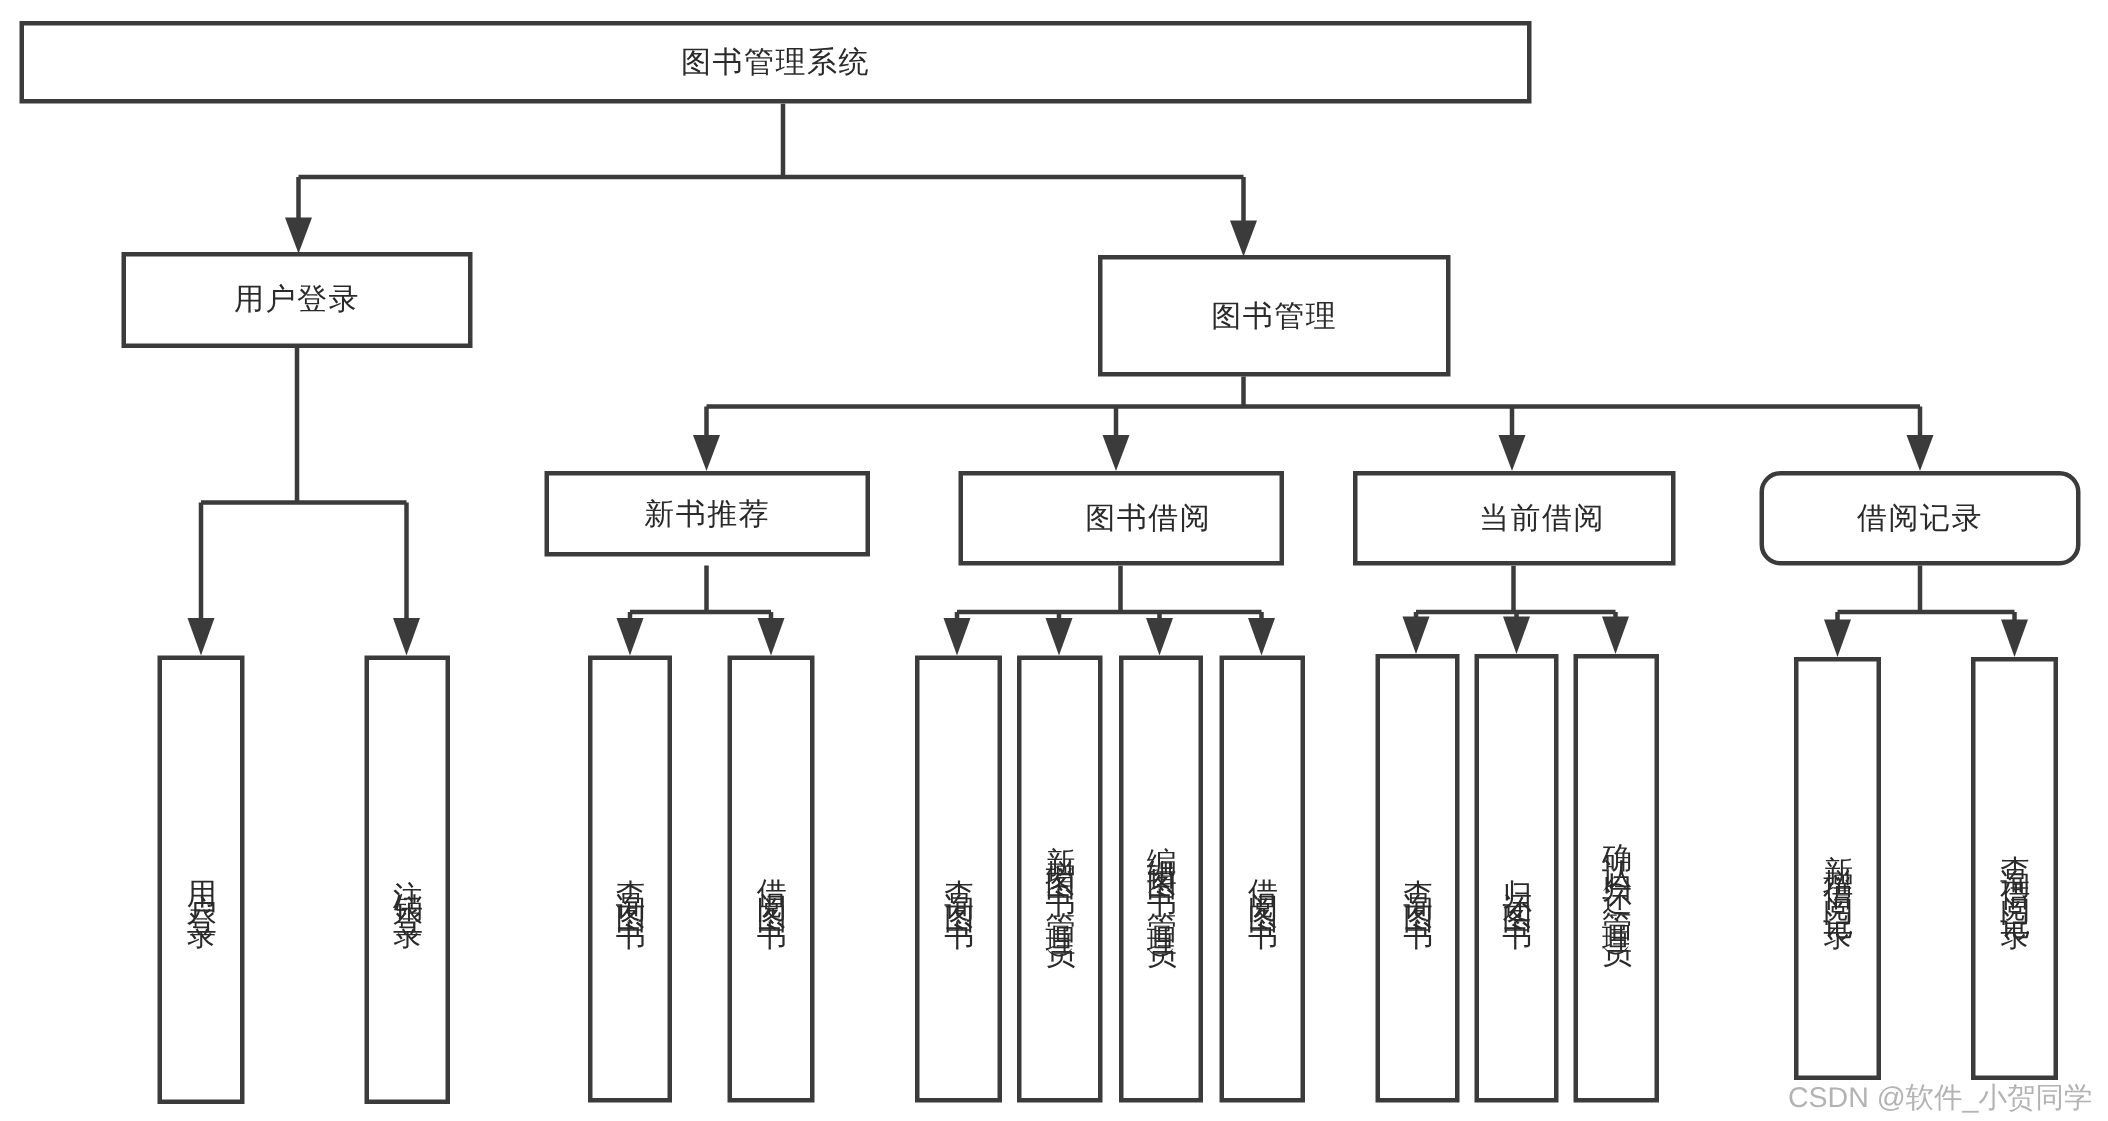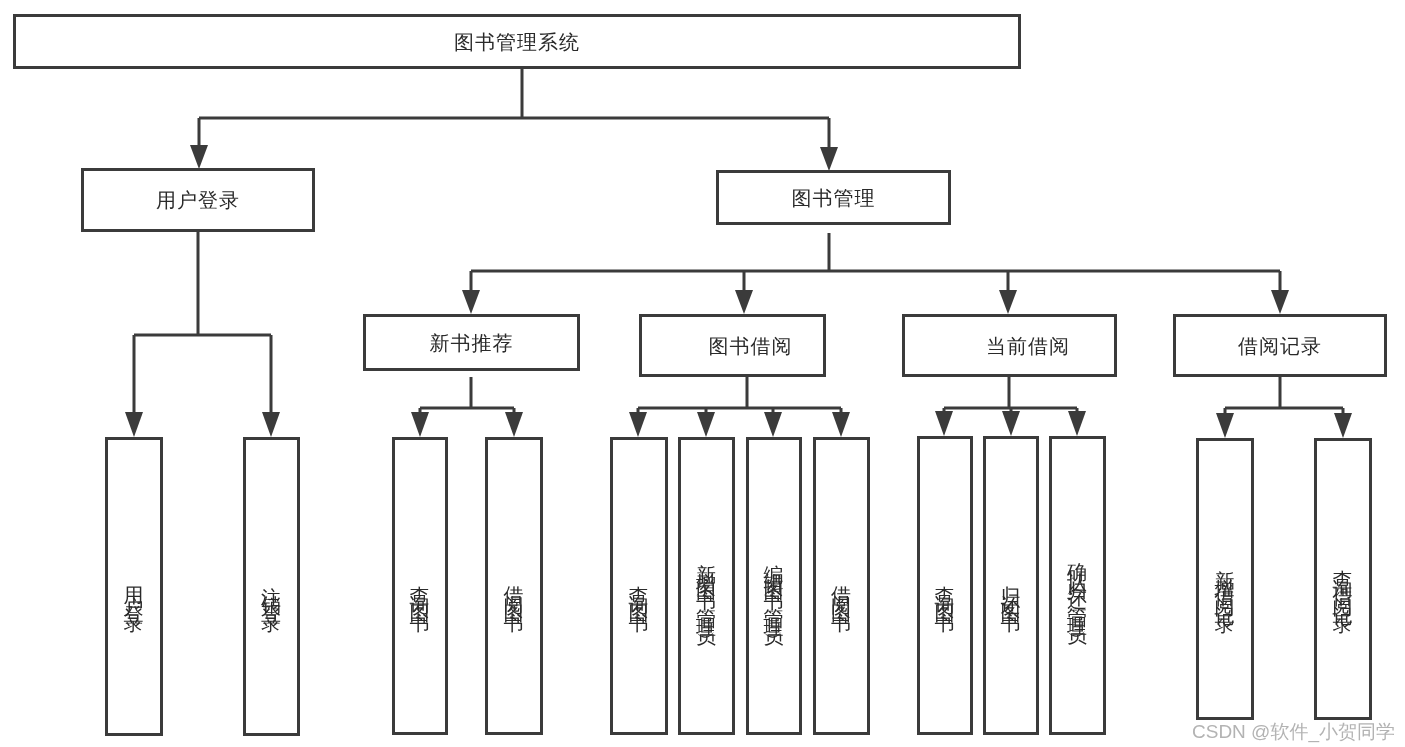--- a/index.html
+++ b/index.html
@@ -80,26 +80,26 @@
       <polygon points="1002,411 1020,411 1011,436"></polygon>
       <polygon points="1068,411 1086,411 1077,436"></polygon>
       <polygon points="1216,413 1234,413 1225,438"></polygon>
       <polygon points="1334,413 1352,413 1343,438"></polygon>
     </g>
   </svg>
 
   <div class="node" style="left:13px; top:14px; width:1008px; height:55px;">图书管理系统</div>
 
   <div class="node" style="left:81px; top:168px; width:234px; height:64px;">用户登录</div>
-  <div class="node" style="left:716px; top:170px; width:235px; height:55px;">图书管理</div>
+  <div class="node" style="left:732px; top:170px; width:235px; height:81px;">图书管理</div>
 
   <div class="node" style="left:363px; top:314px; width:217px; height:57px;">新书推荐</div>
-  <div class="node" style="left:639px; top:314px; width:187px; height:63px;padding-left:36px;">图书借阅</div>
+  <div class="node" style="left:639px; top:314px; width:217px; height:63px;padding-left:36px;">图书借阅</div>
   <div class="node" style="left:902px; top:314px; width:215px; height:63px;padding-left:37px;">当前借阅</div>
-  <div class="node" style="left:1173px; top:314px; width:214px; height:63px;">借阅记录</div>
+  <div class="node" style="left:1173px; top:314px; width:214px; height:63px;border-radius:14px;">借阅记录</div>
 
   <div class="node vertical" style="left:105px; top:437px; width:58px; height:299px;">用户登录</div>
   <div class="node vertical" style="left:243px; top:437px; width:57px; height:299px;">注销登录</div>
 
   <div class="node vertical" style="left:392px; top:437px; width:56px; height:298px;">查询图书</div>
   <div class="node vertical" style="left:485px; top:437px; width:58px; height:298px;">借阅图书</div>
 
   <div class="node vertical" style="left:610px; top:437px; width:58px; height:298px;">查询图书</div>
   <div class="node vertical" style="left:678px; top:437px; width:57px; height:298px;">新增图书（管理员）</div>
   <div class="node vertical" style="left:746px; top:437px; width:56px; height:298px;">编辑图书（管理员）</div>

